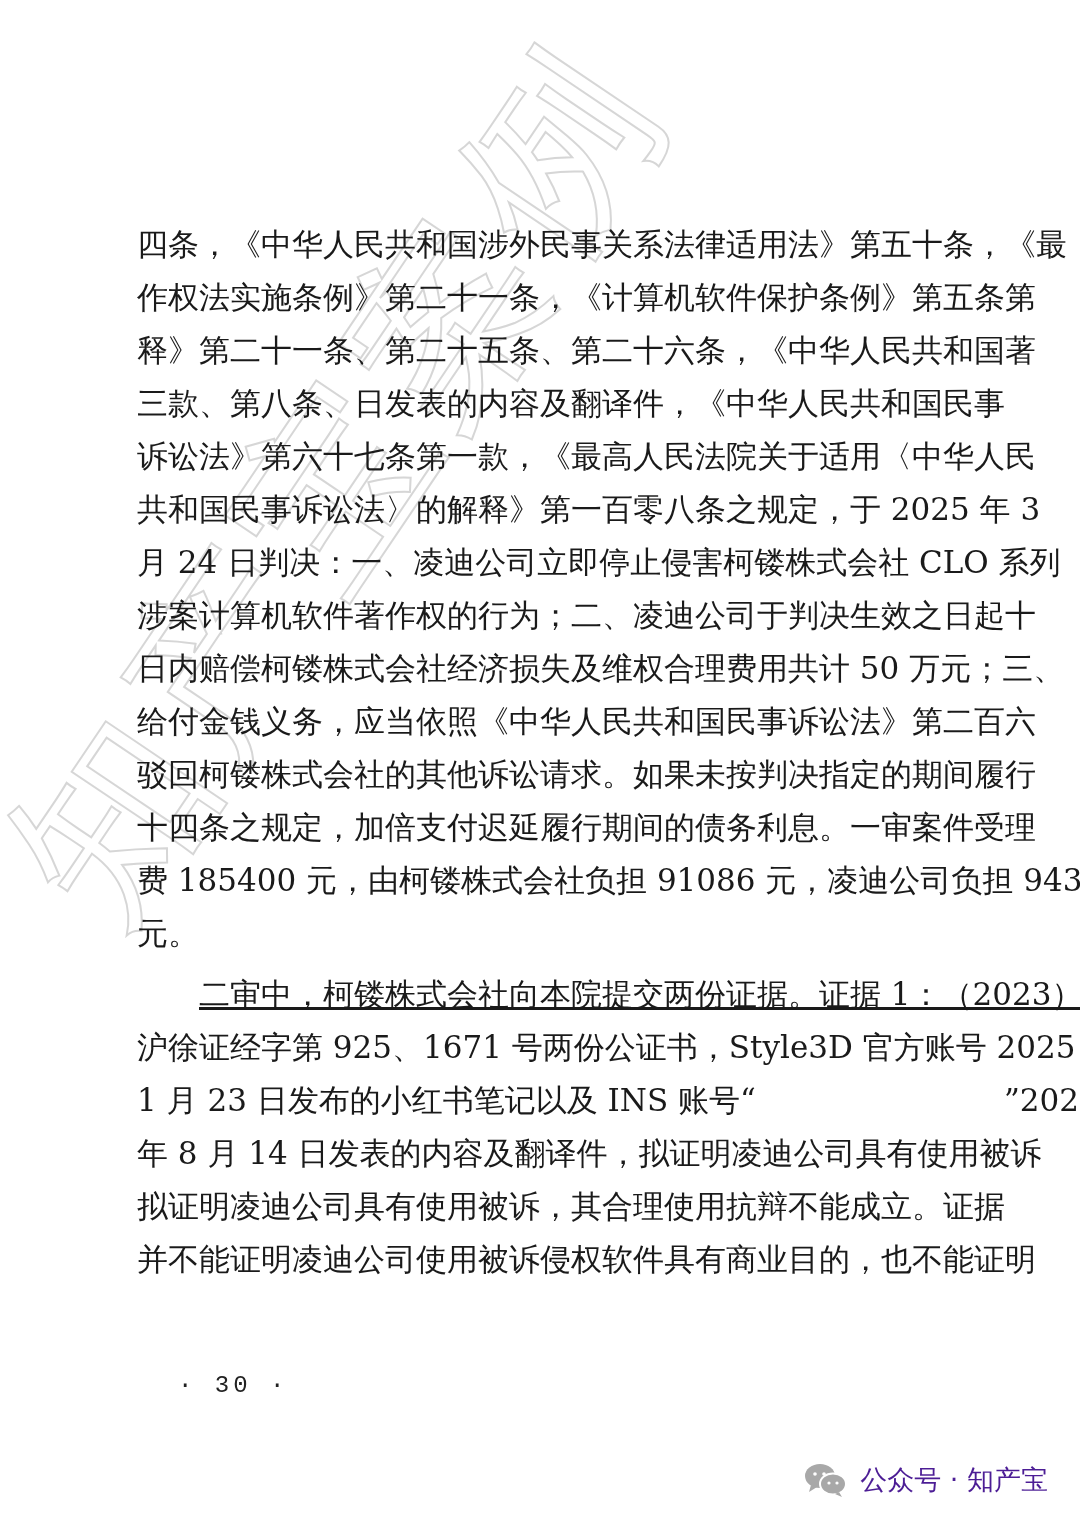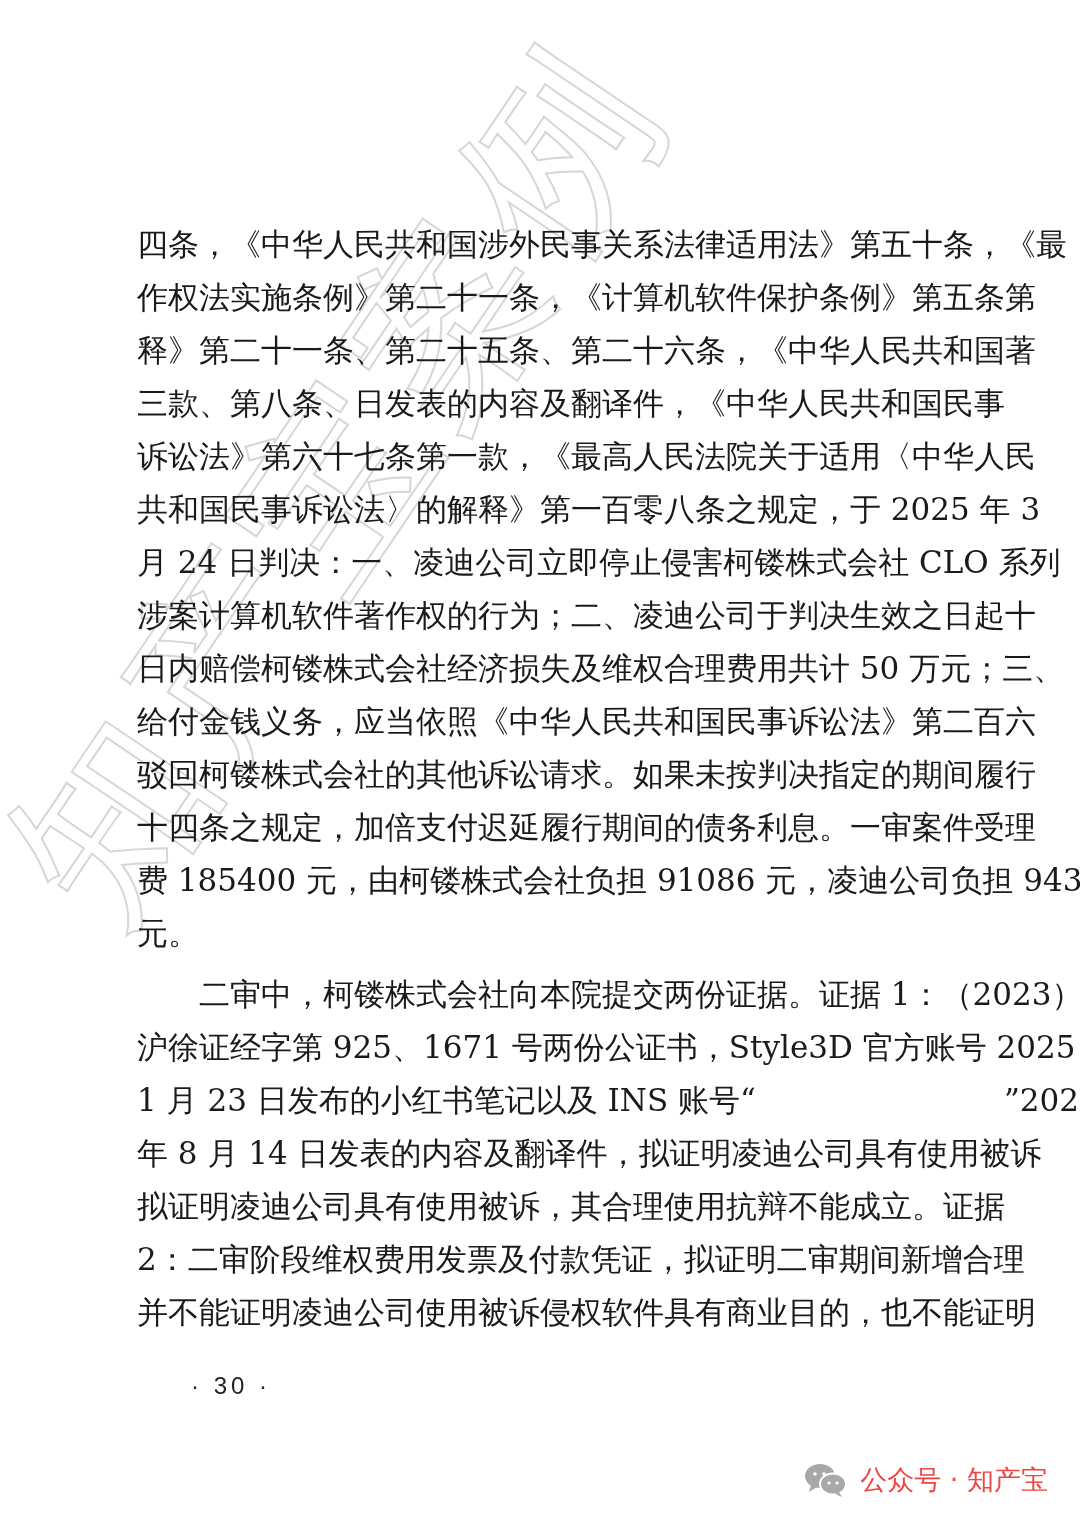--- a/index.html
+++ b/index.html
@@ -25,48 +25,48 @@
     display: block;
     height: 53px;
     line-height: 53px;
     font-size: 31px;
     white-space: nowrap;
     text-align: justify;
     text-align-last: justify;
     letter-spacing: 0px;
   }
   .line.last { text-align-last: left; }
-  .line.indent { padding-left: 62px; }
+  .line.indent { padding-left: 62px; text-decoration: underline; }
   .gap { height: 8px; }
   .page-number {
     position: absolute;
-    left: 191px; top: 1372px;
+    left: 178px; top: 1372px;
     font-size: 24px;
-    font-family: Liberation Sans, sans-serif;
+    font-family: Liberation Mono, monospace;
     color: #222;
     letter-spacing: 4px;
   }
   .watermark {
     position: absolute;
     left: 60px; top: 770px;
     font-size: 190px;
     font-family: "DejaVu Sans", sans-serif;
     color: transparent;
     -webkit-text-stroke: 2px rgba(180,180,180,0.55);
     transform: rotate(-56deg);
     transform-origin: left center;
     white-space: nowrap;
     pointer-events: none;
     letter-spacing: 10px;
   }
   .footer-brand {
     position: absolute;
     right: 32px; top: 1462px;
     display: flex; align-items: center;
-    color: #ef4444;
+    color: #4c1d95;
     font-family: "DejaVu Sans", sans-serif;
     font-size: 27px;
   }
   .wechat-icon { width: 44px; height: 36px; margin-right: 12px; }
 </style>
 </head>
 <body>
 
 <div class="page">
 
@@ -86,21 +86,20 @@
     <span class="line">驳回柯镂株式会社的其他诉讼请求。如果未按判决指定的期间履行</span>
     <span class="line">十四条之规定，加倍支付迟延履行期间的债务利息。一审案件受理</span>
     <span class="line">费 185400 元，由柯镂株式会社负担 91086 元，凌迪公司负担 94314</span>
     <span class="line last">元。</span>
     <div class="gap"></div>
     <span class="line indent">二审中，柯镂株式会社向本院提交两份证据。证据 1：（2023）</span>
     <span class="line">沪徐证经字第 925、1671 号两份公证书，Style3D 官方账号 2025 年</span>
     <span class="line">1 月 23 日发布的小红书笔记以及 INS 账号“　　　　　　　　”2023</span>
     <span class="line">年 8 月 14 日发表的内容及翻译件，拟证明凌迪公司具有使用被诉</span>
     <span class="line">拟证明凌迪公司具有使用被诉，其合理使用抗辩不能成立。证据</span>
-    <span class="line">2：二审阶段维权费用发票及付款凭证，拟证明二审期间新增合理</span>
     <span class="line">并不能证明凌迪公司使用被诉侵权软件具有商业目的，也不能证明</span>
   </div>
 
   <div class="page-number">· 30 ·</div>
 
   <div class="footer-brand">
     <svg class="wechat-icon" viewBox="0 0 44 36">
       <ellipse cx="16" cy="14" rx="15" ry="12" fill="#a8a8a8"></ellipse>
       <path d="M7 23 L5 30 L13 25 Z" fill="#a8a8a8"></path>
       <circle cx="11" cy="12" r="1.8" fill="#fff"></circle>

